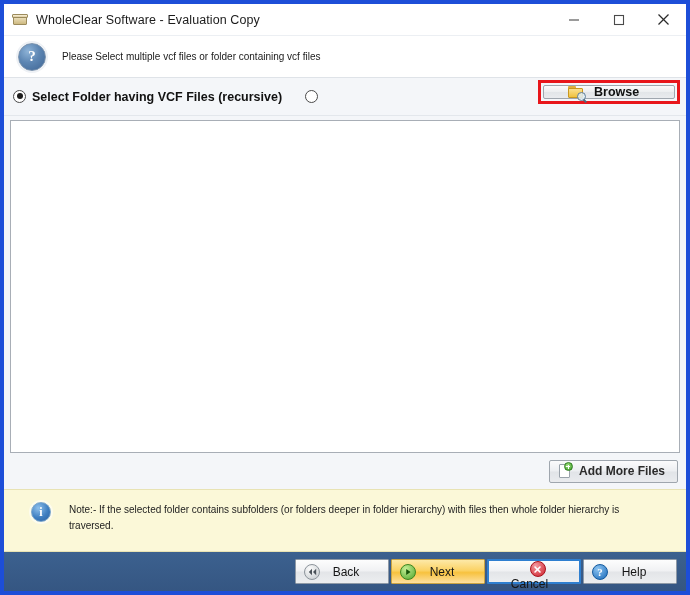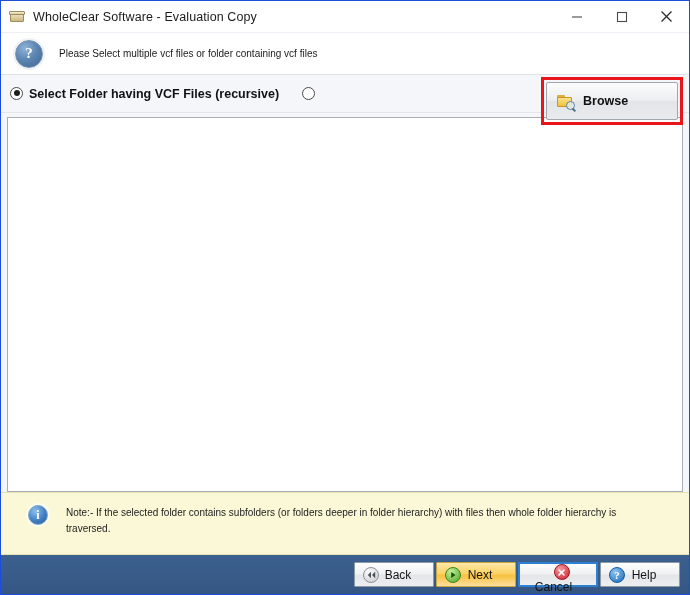--- a/index.html
+++ b/index.html
@@ -10,21 +10,21 @@
   body {
     font-family: "Liberation Sans", sans-serif;
     -webkit-font-smoothing: antialiased;
   }
   .window {
     position: relative;
     width: 690px;
     height: 595px;
     box-sizing: border-box;
     background: #f5f7fa;
-    border: 1px solid #1d4ed8;
+    border: 4px solid #1d4ed8;
     overflow: hidden;
     display: flex;
     flex-direction: column;
   }
 
   
   .titlebar {
     height: 31px;
     min-height: 31px;
     background: #ffffff;
@@ -157,28 +157,28 @@
   .browse-wrap {
     position: absolute;
     right: 6px;
     top: 2px;
     border: 3px solid #e8161b;
     padding: 2px;
     background: transparent;
   }
   .browse-btn {
     width: 132px;
-    height: 38px;
+    height: 14px;
     box-sizing: border-box;
     background: linear-gradient(#fcfcfc, #eceef0 48%, #e2e5e8 52%, #e9ebee);
     border: 1px solid #9fa6ae;
     border-radius: 2px;
     display: flex;
     align-items: center;
-    padding-left: 10px;
+    padding-left: 24px;
   }
   .folder-search-icon {
     width: 18px; height: 15px;
     position: relative;
     margin-right: 8px;
     flex: 0 0 auto;
   }
   .folder-search-icon .tab {
     position: absolute;
     left: 0; top: 1px;
@@ -338,21 +338,21 @@
     height: 39px;
     min-height: 39px;
     background: linear-gradient(#3c618f, #355682);
     display: flex;
     align-items: center;
     justify-content: flex-end;
     padding-right: 9px;
     box-sizing: border-box;
   }
   .nav-btn {
-    width: 80px;
+    width: 94px;
     height: 25px;
     box-sizing: border-box;
     margin-left: 2px;
     border: 1px solid #8e99a6;
     border-radius: 1px;
     background: linear-gradient(#fdfdfd, #f0f1f3 48%, #e3e5e8 52%, #eceef0);
     display: flex;
     align-items: center;
     padding-left: 8px;
     position: relative;
@@ -459,20 +459,29 @@
         </span>
         <span class="browse-label">Browse</span>
       </div>
     </div>
   </div>
 
   <div class="list-wrap">
     <div class="file-list"></div>
   </div>
 
+  <div class="addmore-row">
+    <div class="addmore-btn">
+      <span class="page-plus-icon">
+        <span class="sheet"></span>
+        <span class="plus"></span>
+      </span>
+      <span class="addmore-label">Add More Files</span>
+    </div>
+  </div>
 
   <div class="note-panel">
     <div class="note-icon">i</div>
     <div class="note-text">Note:- If the selected folder contains subfolders (or folders deeper in folder hierarchy) with files then whole folder hierarchy is traversed.</div>
   </div>
 
   <div class="bottom-bar">
 
     <div class="nav-btn">
       <span class="nav-icon back">

